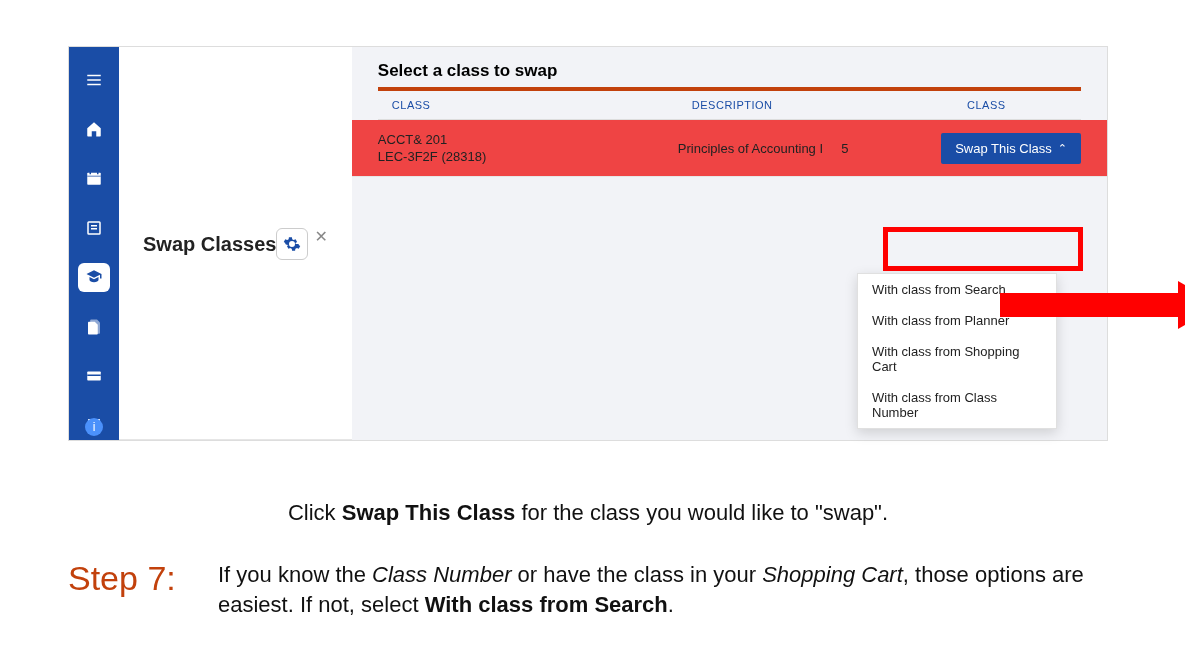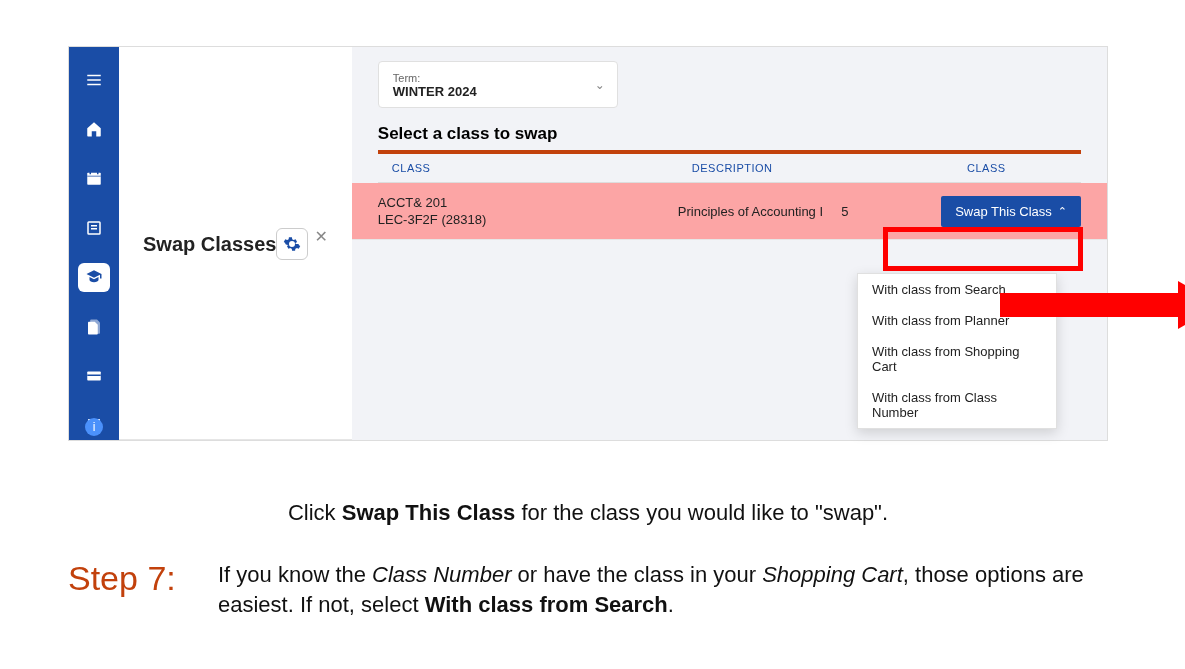--- a/index.html
+++ b/index.html
@@ -137,21 +137,21 @@
     font-size: 11px;
     letter-spacing: 0.5px;
     color: #1a4da6;
     font-weight: 400;
   }
   .col-class { width: 300px; }
   .col-desc { flex: 1; }
   .col-units { width: 100px; text-align: left; }
 
   .table-row {
-    background: #fca5a5;
+    background: #ef4444;
     display: flex;
     align-items: center;
     padding: 12px 26px;
     border-bottom: 1px solid #e6e6e6;
     font-size: 13px;
     color: #222;
     position: relative;
   }
   .class-cell { width: 300px; }
   .class-code { font-weight: 500; }
@@ -342,25 +342,20 @@
           <svg width="18" height="18" viewBox="0 0 24 24" fill="currentColor">
               <path d="M12 8a4 4 0 1 0 0 8 4 4 0 0 0 0-8zm9 4a7 7 0 0 1-.1 1.2l2.1 1.6-2 3.4-2.5-1a7 7 0 0 1-2 1.2l-.4 2.6h-4l-.4-2.6a7 7 0 0 1-2-1.2l-2.5 1-2-3.4 2.1-1.6A7 7 0 0 1 3 12a7 7 0 0 1 .1-1.2L1 9.2l2-3.4 2.5 1a7 7 0 0 1 2-1.2L7.9 3h4l.4 2.6a7 7 0 0 1 2 1.2l2.5-1 2 3.4-2.1 1.6c.1.4.1.8.1 1.2z"></path>
             </svg>
         </div>
         <div class="close-x">✕</div>
       </div>
     </div>
 
     <div class="main">
       <div class="inner">
-        <div class="term-select">
-          <div class="term-label">Term:</div>
-          <div class="term-value">WINTER 2024</div>
-          <div class="term-chevron">⌄</div>
-        </div>
 
         <div class="section-heading">Select a class to swap</div>
 
         <div class="table-header">
           <div class="col-class">CLASS</div>
           <div class="col-desc">DESCRIPTION</div>
           <div class="col-units">CLASS</div>
         </div>
       </div>
 

